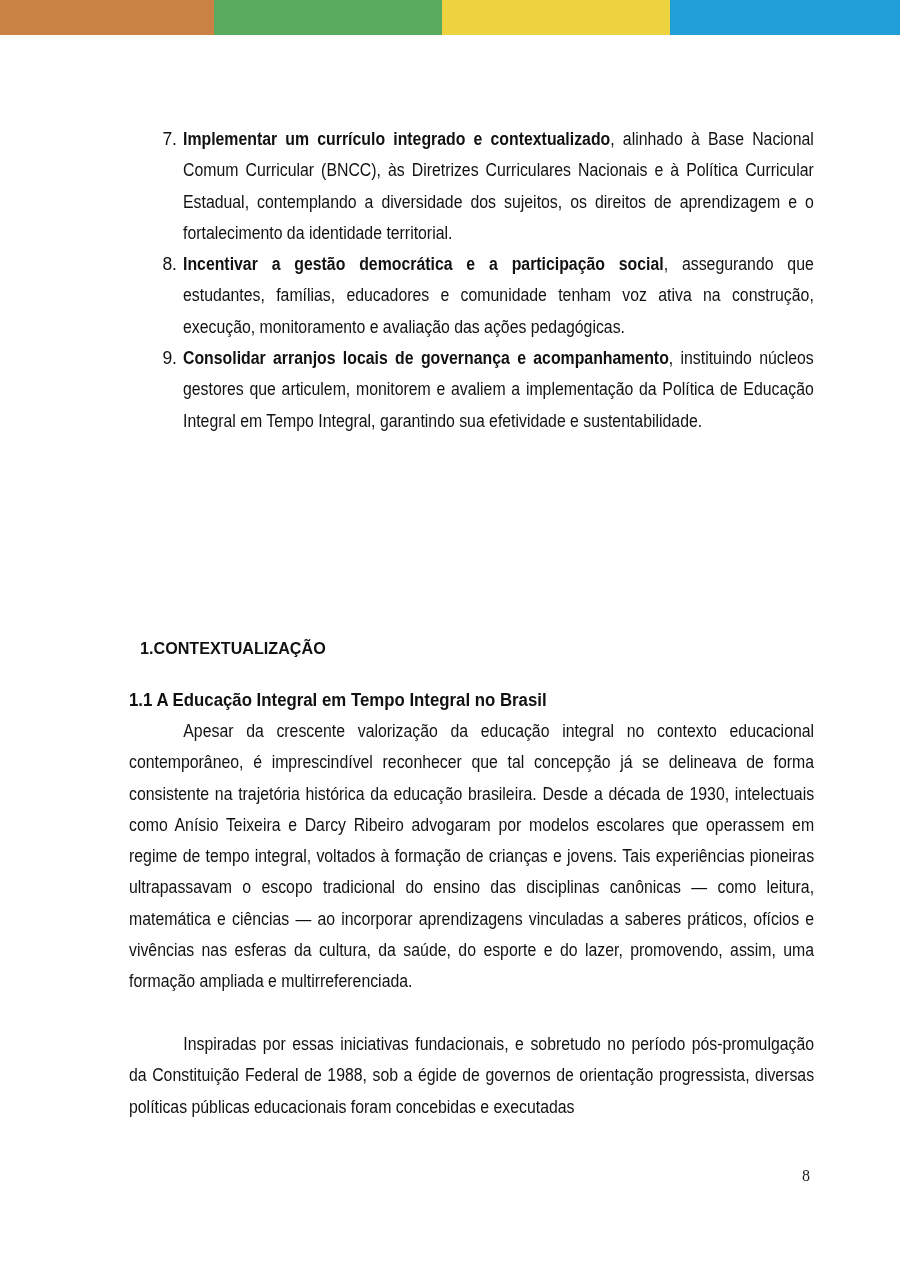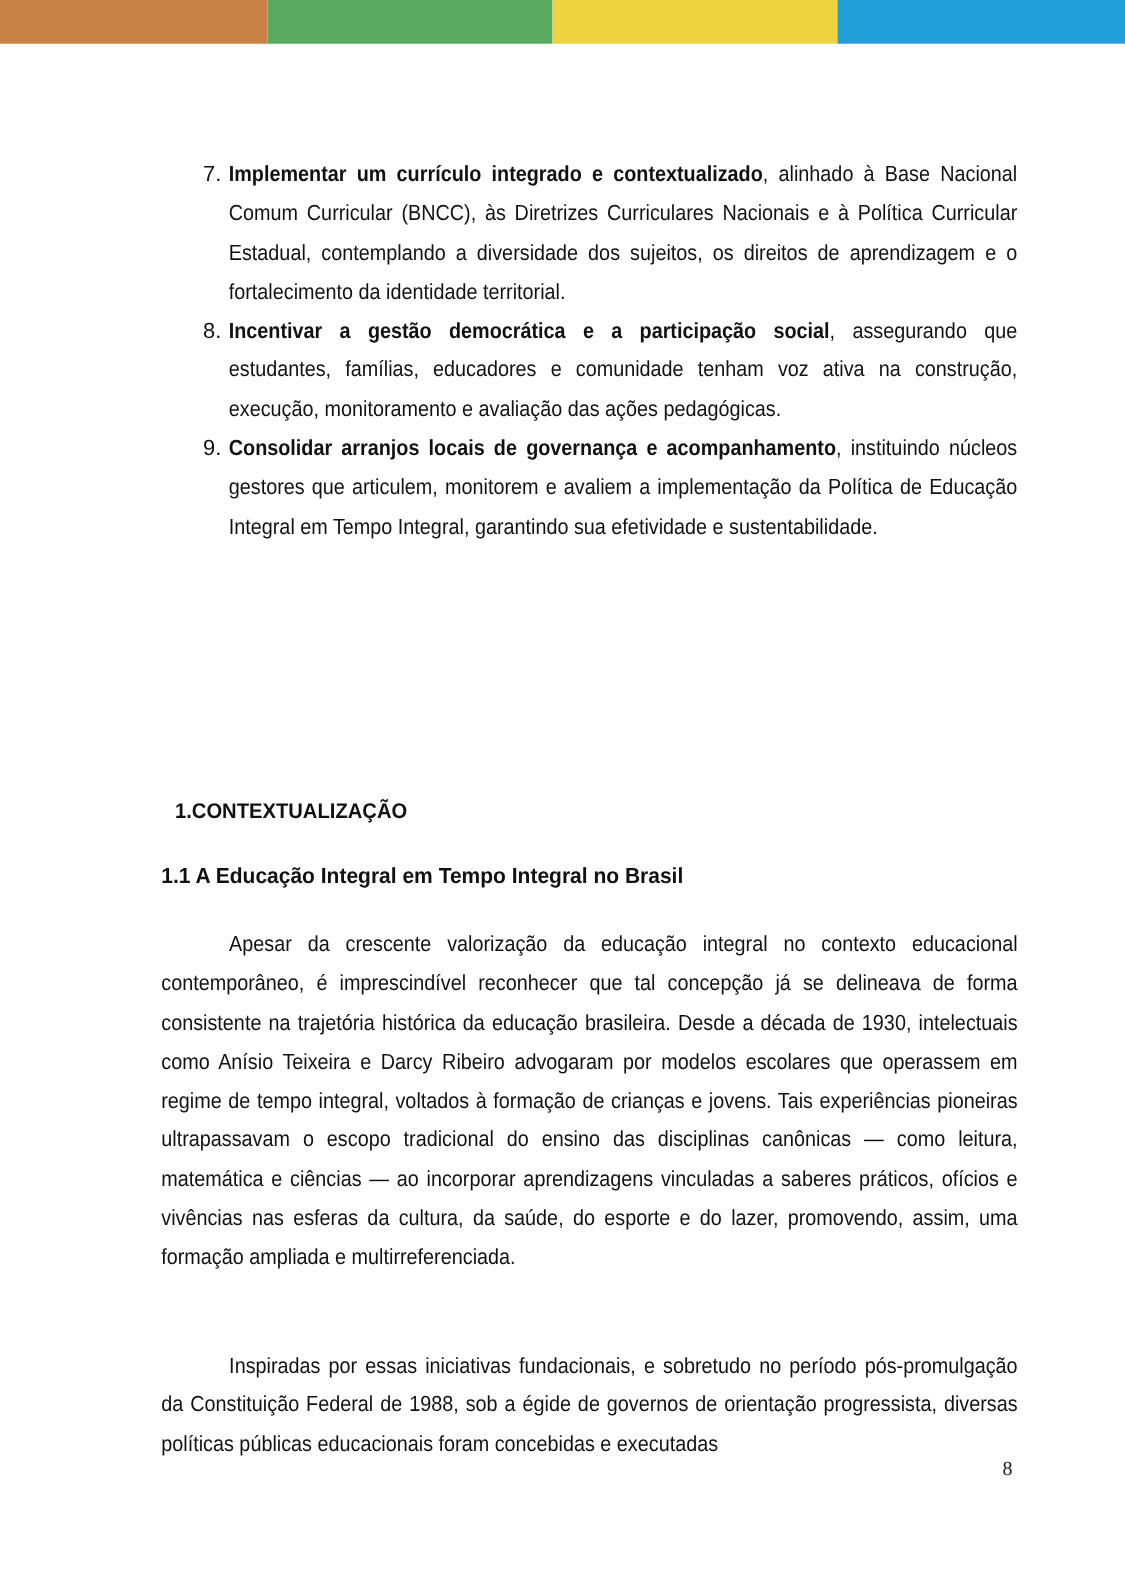--- a/index.html
+++ b/index.html
@@ -89,28 +89,27 @@
       top: 690px;
       font-size: 17.5px;
       font-weight: bold;
       transform: scaleX(0.96);
       transform-origin: left top;
     }
     .para {
       position: absolute;
       left: 129px;
       width: 685px;
-      margin-top: 24px;
     }
     .para .txt {
       width: 757px;
       text-indent: 60px;
     }
     .para-1 { top: 716px; }
-    .para-2 { top: 1053px; }
+    .para-2 { top: 1029px; }
 
     .page-number {
       position: absolute;
       left: 802px;
       top: 1167px;
       font-family: "Liberation Serif", serif;
       font-size: 16px;
       color: #222;
     }
   </style>

